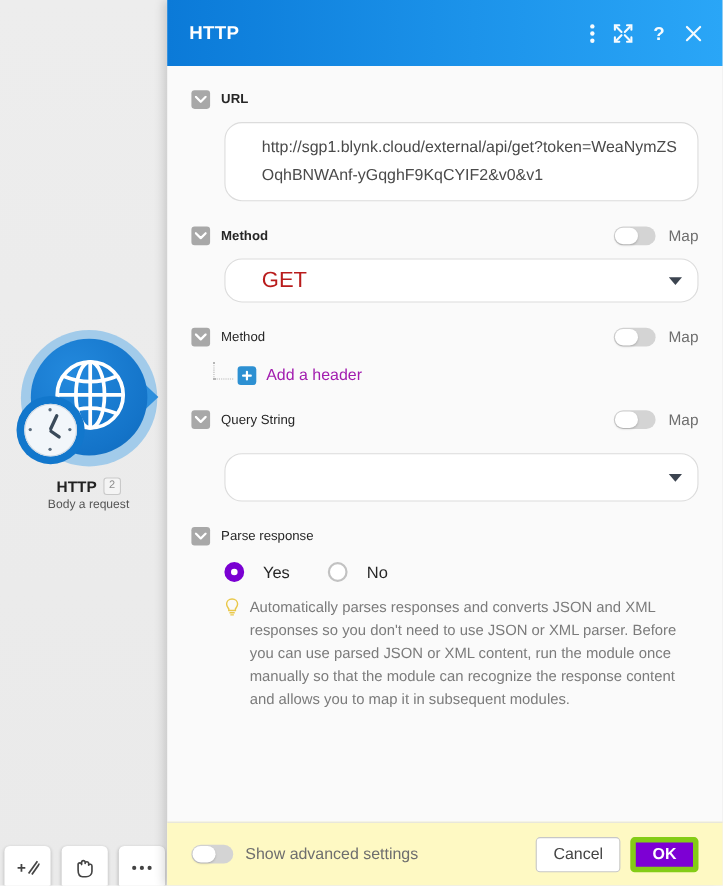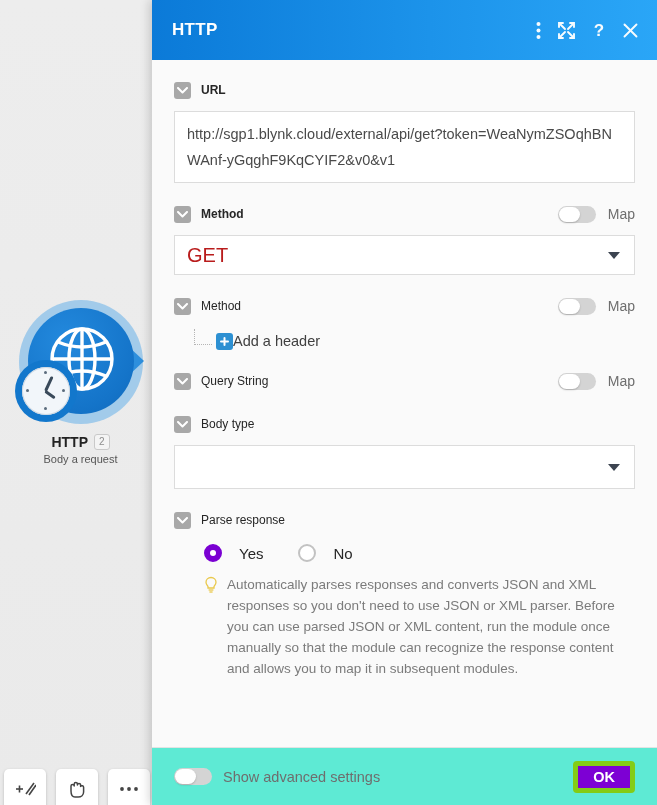--- a/index.html
+++ b/index.html
@@ -117,22 +117,22 @@
     width: 38px; height: 17px; border-radius: 9px; background: #d4d4d4;
     position: relative; flex: 0 0 38px;
   }
   .toggle .knob {
     position: absolute; left: 1px; top: 1px; width: 21px; height: 15px;
     background: #fff; border-radius: 8px; box-shadow: 0 1px 2px rgba(0,0,0,.2);
   }
   .map-text { font-size: 14px; color: #6e6e6e; margin-left: 2px; }
 
   .field {
-    margin-top: 9px; 
-    background: #fff; border: 1px solid #dcdcdc; border-radius: 0;
+    margin-top: 9px; margin-left: 30px;
+    background: #fff; border: 1px solid #dcdcdc; border-radius: 16px; padding-left: 21px;
   }
   .url-box {
     padding: 9px 12px; font-size: 14.5px; color: #4a4a4a;
     line-height: 26px; word-break: break-all;
   }
   .select {
     height: 38px; display: flex; align-items: center; padding: 0 12px;
     font-size: 20px; color: #b91c1c; position: relative;
   }
   .caret {
@@ -147,42 +147,42 @@
   }
   .tree-line {
     width: 18px; height: 16px;
     border-left: 1px dotted #b5b5b5; border-bottom: 1px dotted #b5b5b5;
     margin-bottom: 8px; margin-right: 4px;
   }
   .plus-btn {
     width: 17px; height: 17px; border-radius: 3px; background: #2d90d2;
     display: flex; align-items: center; justify-content: center; flex: 0 0 17px;
   }
-  .add-text { font-size: 14.5px; color: #404040; }
+  .add-text { font-size: 14.5px; color: #a21caf; margin-left: 9px; }
 
   .section { margin-top: 19px; }
   .section.tight { margin-top: 16px; }
 
   .radio-row { display: flex; align-items: center; gap: 17px; margin-top: 12px; margin-left: 30px; }
   .radio {
     width: 18px; height: 18px; border-radius: 50%; border: 2px solid #c2c2c2;
     background: #fff; display: flex; align-items: center; justify-content: center;
   }
   .radio.on { border-color: #7a00d2; background: #7a00d2; }
   .radio.on::after { content: ""; width: 6px; height: 6px; border-radius: 50%; background: #fff; }
   .radio-label { font-size: 15px; color: #262626; margin-right: 18px; }
 
   .hint { display: flex; margin-top: 12px; margin-left: 30px; padding-right: 6px; }
   .hint-text { font-size: 13.5px; line-height: 21px; color: #7b7b7b; margin-left: 9px; }
 
   .panel-footer {
     flex: 0 0 58px; height: 58px;
     border-top: 1px solid #e3e3e3;
     display: flex; align-items: center; padding: 0 22px;
-    background: #5eead4;
+    background: #fef9c3;
   }
   .adv-label { font-size: 14.5px; color: #6e6e6e; margin-left: 11px; }
   .btn {
     height: 32px; padding: 0 15px; border-radius: 4px; font-size: 14.5px;
     display: flex; align-items: center; justify-content: center; cursor: pointer;
   }
   .btn-cancel { background: #fff; border: 1px solid #c7c7c7; color: #444; }
   .btn-ok { background: #7d00d4; color: #fff; font-weight: bold; margin-left: 9px; border: 5px solid #84cc16; }
 </style>
 </head>
@@ -371,28 +371,20 @@
         <span class="lbl">Query String</span>
         <span class="spacer"></span>
         <span class="toggle">
             <span class="knob"></span>
           </span>
         <span class="map-text">Map</span>
       </div>
     </div>
 
     <div class="section">
-      <div class="row-label">
-        <span class="chk">
-          <svg width="11" height="7" viewBox="0 0 11 7">
-            <path d="M1 1 L5.5 5.5 L10 1" fill="none" stroke="#fff" stroke-width="2" stroke-linecap="round" stroke-linejoin="round"></path>
-          </svg>
-        </span>
-        <span class="lbl">Body type</span>
-      </div>
       <div class="field">
         <div class="select" style="height:42px;">
           <span></span>
           <span class="caret"></span>
         </div>
       </div>
     </div>
 
     <div class="section">
       <div class="row-label">
@@ -422,15 +414,16 @@
     </div>
 
   </div>
 
   <div class="panel-footer">
     <span class="toggle">
         <span class="knob"></span>
       </span>
     <span class="adv-label">Show advanced settings</span>
     <span class="spacer"></span>
+    <span class="btn btn-cancel">Cancel</span>
     <span class="btn btn-ok">OK</span>
   </div>
 </div>
 
 </body></html>

